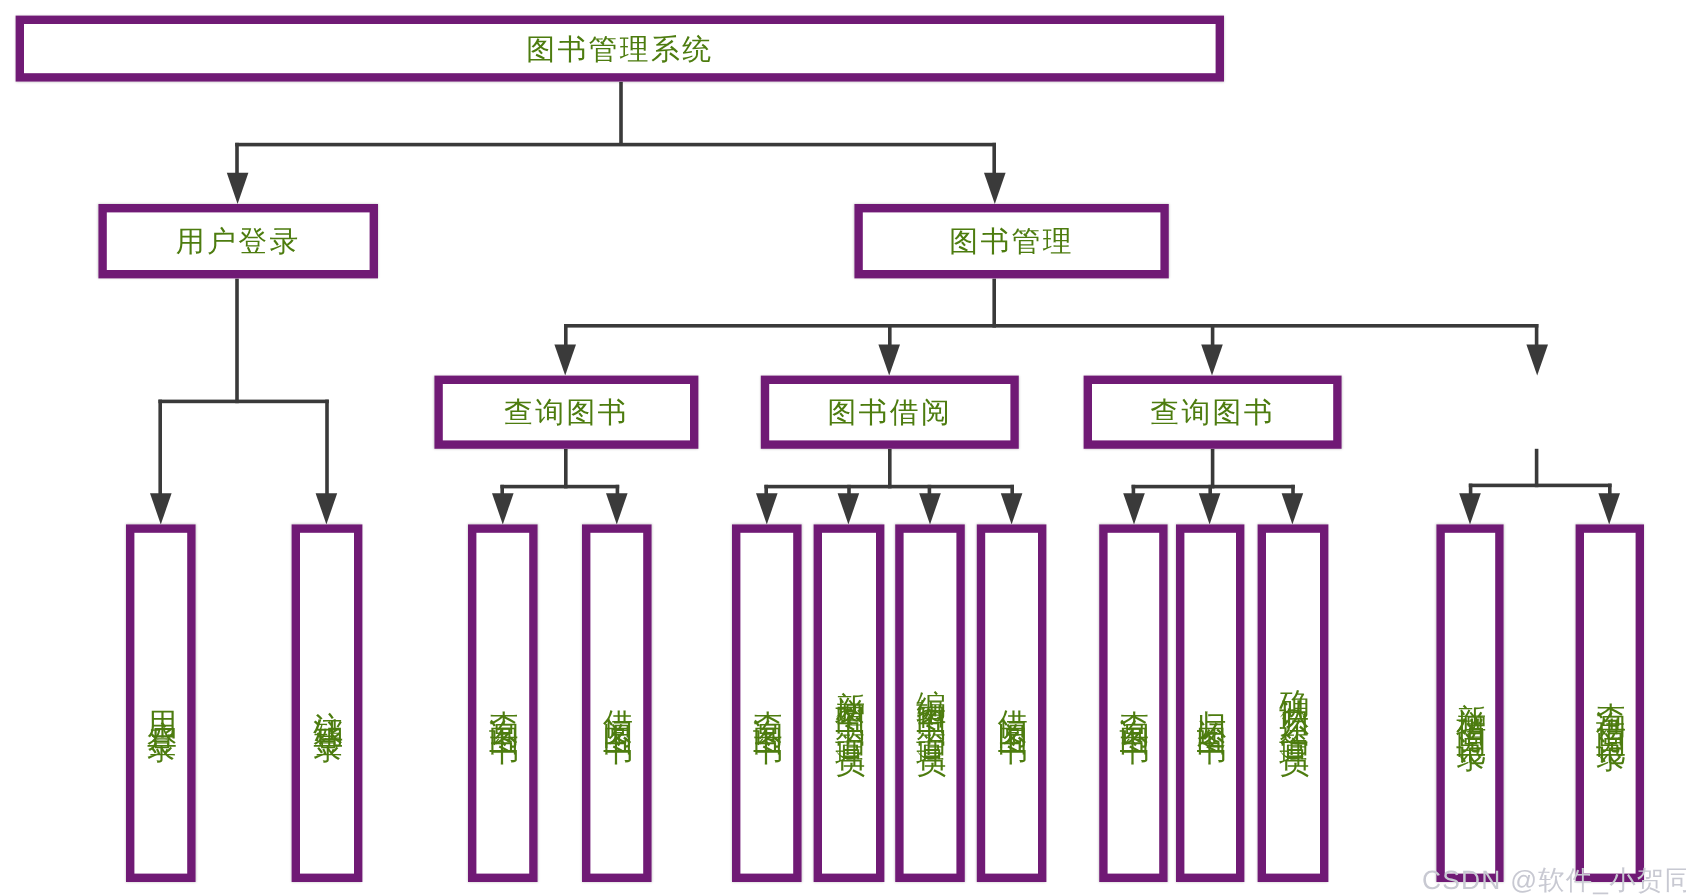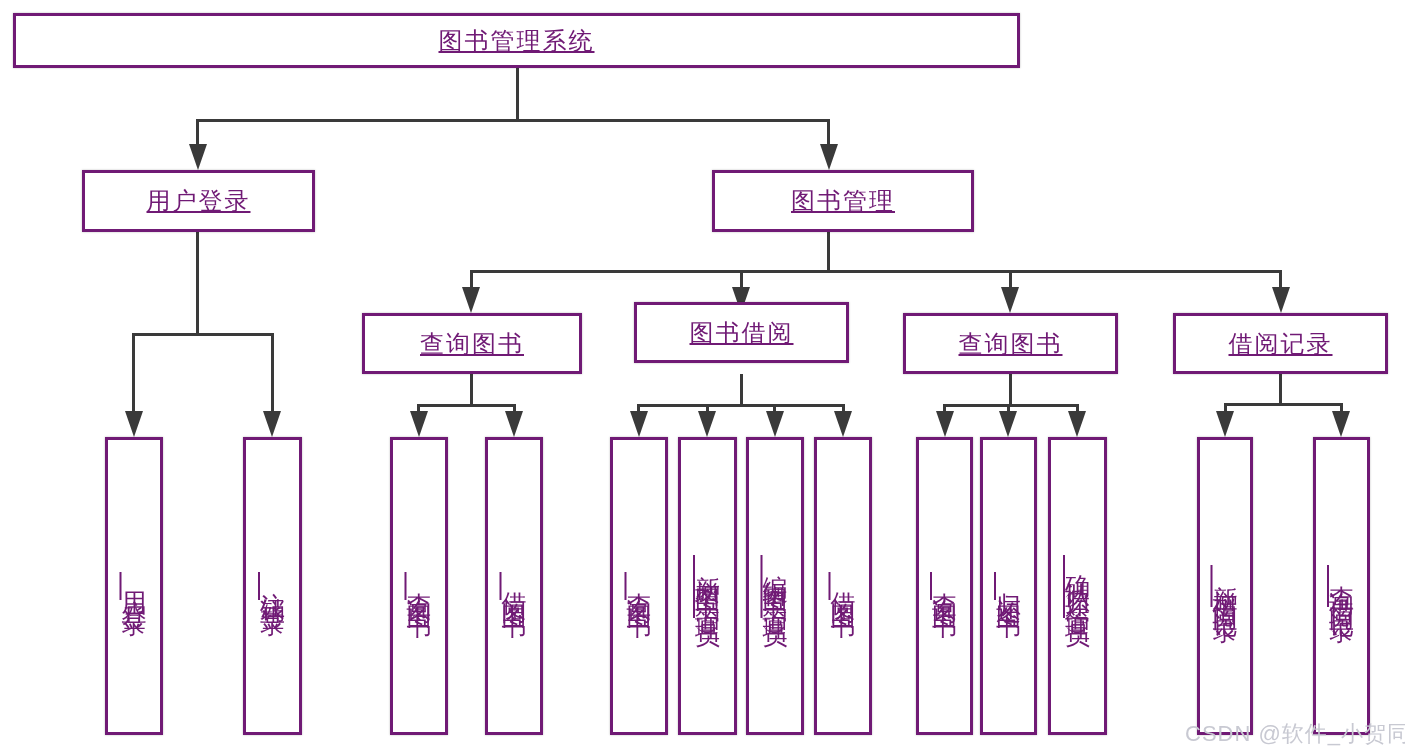--- a/index.html
+++ b/index.html
@@ -8,31 +8,30 @@
     width: 1405px;
     height: 747px;
     background: #ffffff;
     font-family: "Liberation Sans", "DejaVu Sans", sans-serif;
     color: #333333;
     overflow: hidden;
   }
   .box {
     position: absolute;
     box-sizing: border-box;
-    border: 3px solid #701a75;
+    border: 7px solid #701a75;
     background: #ffffff;
     display: flex;
     align-items: center;
     justify-content: center;
     font-size: 24px;
     letter-spacing: 2px;
-    color: #701a75;
+    color: #4d7c0f;
     box-shadow: 0 0 2px rgba(0,0,0,0.25);
     z-index: 2;
-    text-decoration: underline;
   }
   .vbox {
     writing-mode: vertical-rl;
     text-orientation: mixed;
     letter-spacing: 7px;
     font-size: 25px;
     line-height: 1;
   }
   .vline, .hline {
     position: absolute;
@@ -98,28 +97,25 @@
   <div class="vline" style="left:740px; top:270px; height:20px;"></div>
   <div class="arrow" style="left:732px; top:287px;"></div>
   <div class="vline" style="left:1009px; top:270px; height:20px;"></div>
   <div class="arrow" style="left:1001px; top:287px;"></div>
   <div class="vline" style="left:1279px; top:270px; height:20px;"></div>
   <div class="arrow" style="left:1272px; top:287px;"></div>
 
   <div class="box" style="left:362px; top:313px; width:220px; height:61px;">
     <span>查询图书</span>
   </div>
-  <div class="box" style="left:634px; top:302px; width:215px; height:61px;text-align:center;">
+  <div class="box" style="left:634px; top:313px; width:215px; height:61px;text-align:center;">
     <span>图书借阅</span>
   </div>
   <div class="box" style="left:903px; top:313px; width:215px; height:61px;">
     <span>查询图书</span>
-  </div>
-  <div class="box" style="left:1173px; top:313px; width:215px; height:61px;">
-    <span>借阅记录</span>
   </div>
 
   <div class="vline" style="left:470px; top:374px; height:33px;"></div>
   <div class="hline" style="left:417px; top:404px; width:99px;"></div>
   <div class="vline" style="left:417px; top:404px; height:9px;"></div>
   <div class="arrow" style="left:410px; top:411px;"></div>
   <div class="vline" style="left:513px; top:404px; height:9px;"></div>
   <div class="arrow" style="left:505px; top:411px;"></div>
 
   <div class="vline" style="left:740px; top:374px; height:33px;"></div>

